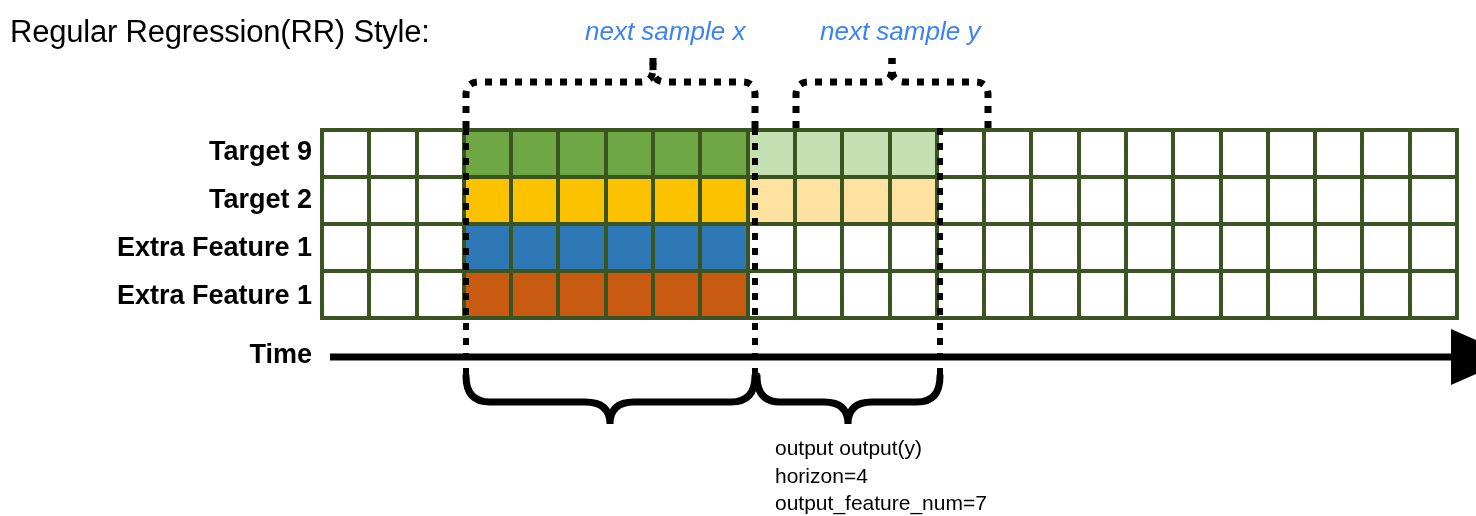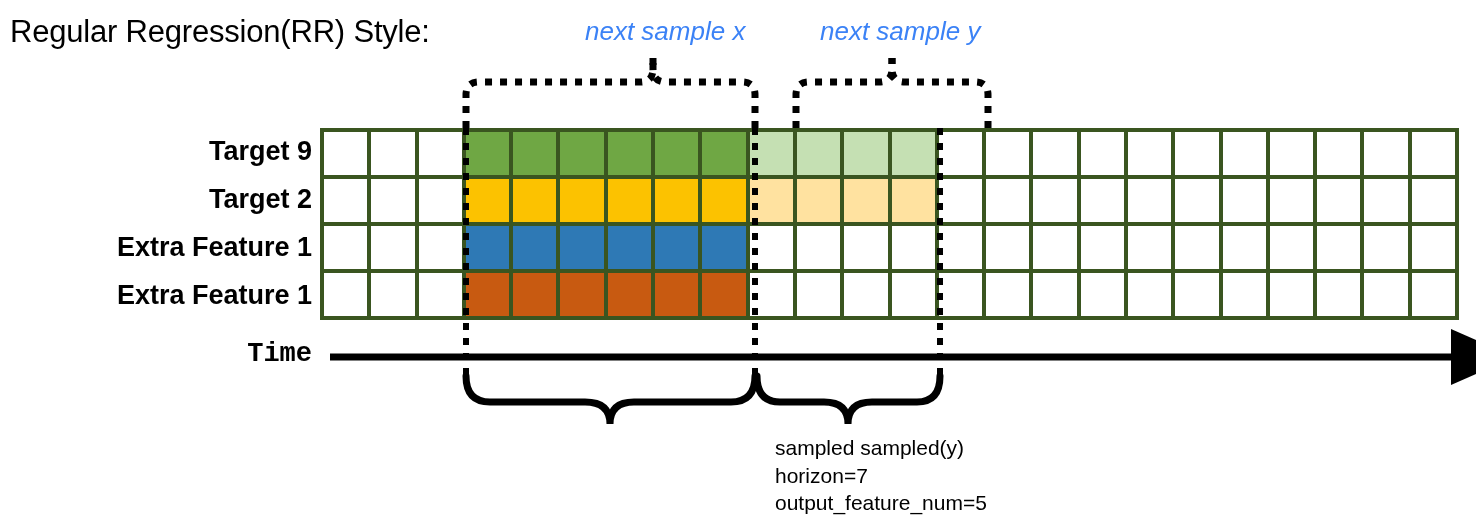--- a/index.html
+++ b/index.html
@@ -54,21 +54,21 @@
 
 <div id="stage">
 
   <div class="title">Regular Regression(RR) Style:</div>
 
   <div class="label-col">
     <div class="row-label" style="top:126px;">Target 9</div>
     <div class="row-label" style="top:174px;margin-left:16px;">Target 2</div>
     <div class="row-label" style="top:222px;">Extra Feature 1</div>
     <div class="row-label" style="top:270px;">Extra Feature 1</div>
-    <div class="row-label" style="top:329px;font-family:Liberation Mono, monospace;">Time</div>
+    <div class="row-label" style="top:329px;">Time</div>
   </div>
 
   <div class="brace-label" style="left:585px; top:4px;">next sample x</div>
   <div class="brace-label" style="left:820px; top:4px;">next sample y</div>
 
   <div class="grid" id="grid" style="grid-template-columns: repeat(24, 1fr); grid-template-rows: repeat(4, 1fr); background: rgb(58, 85, 32);">
       <div class="cell" style="background: rgb(255, 255, 255);"></div>
       <div class="cell" style="background: rgb(255, 255, 255);"></div>
       <div class="cell" style="background: rgb(255, 255, 255);"></div>
       <div class="cell" style="background: rgb(111, 167, 68);"></div>
@@ -207,18 +207,18 @@
                L 824 390
                Q 848 390 848 412
                Q 848 390 872 390
                L 917 390
                Q 940 390 940 364"></path>
     </g>
   </svg>
 
 
   <div class="bottom-text" style="left:775px; top:422px;">
-    <div>sampled sampled(y)</div>
-    <div>horizon=7</div>
-    <div>output_feature_num=5</div>
+    <div>output output(y)</div>
+    <div>horizon=4</div>
+    <div>output_feature_num=7</div>
   </div>
 
 </div>
 
 </body></html>

